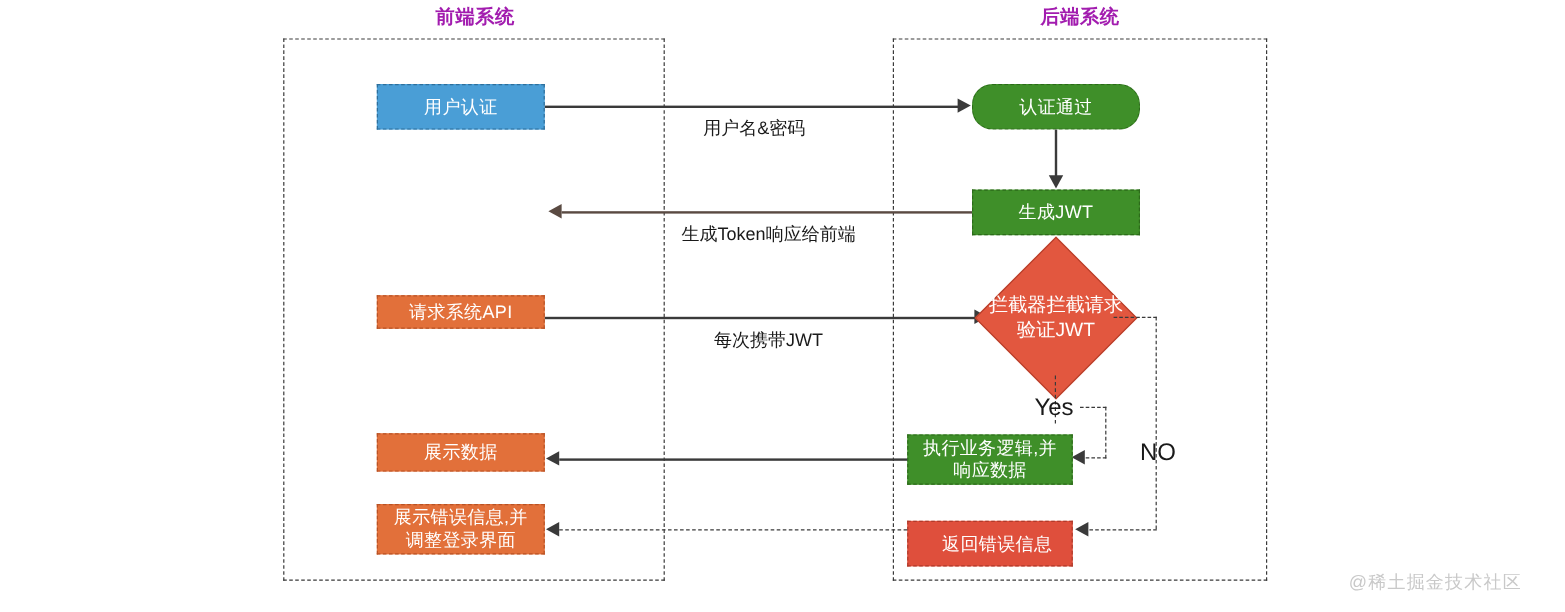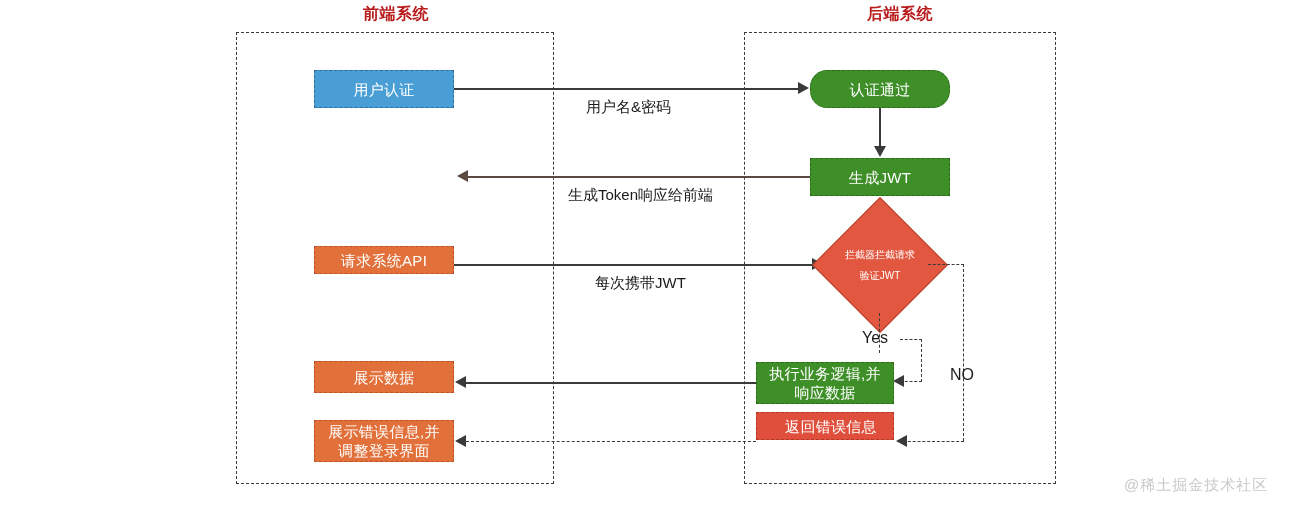--- a/index.html
+++ b/index.html
@@ -16,21 +16,21 @@
     position:absolute;
     border:1.6px dashed #3a3a3a;
     box-sizing:border-box;
     background:transparent;
   }
   .lane-title{
     position:absolute;
     text-align:center;
     font-size:16px;
     font-weight:bold;
-    color:#b91c1c;
+    color:#a21caf;
     letter-spacing:.5px;
     white-space:nowrap;
   }
 
   
   .node{
     position:absolute;
     box-sizing:border-box;
     display:flex;
     align-items:center;
@@ -54,21 +54,21 @@
     position:absolute;inset:0;
     background:#e2573f;
     border:1px solid #b8402c;
     transform:rotate(45deg);
   }
   .diamond-label{
     position:absolute;
     left:50%;top:50%;
     transform:translate(-50%,-50%);
     color:#ffffff;
-    font-size:10px;
+    font-size:16px;
     line-height:21px;
     text-align:center;
     white-space:pre-line;
     width:150px;
   }
 
   
   .ln{position:absolute;background:#3a3a3a;}
   .ln-h{height:1.5px;}
   .ln-v{width:1.5px;}
@@ -89,21 +89,21 @@
 
   
   .edge-label{
     position:absolute;
     font-size:15px;
     color:#1a1a1a;
     white-space:nowrap;
   }
   .branch-label{
     position:absolute;
-    font-size:16px;
+    font-size:20px;
     color:#1a1a1a;
     white-space:nowrap;
   }
 
   
   .watermark{
     position:absolute;
     font-size:15px;
     color:#c9c9c9;
     white-space:nowrap;
@@ -168,21 +168,21 @@
   <div class="branch-label" style="left:950px;top:366px;">NO</div>
 
   <div class="node n-green" style="left:756px;top:362px;width:138px;height:42px;">执行业务逻辑,并
 响应数据</div>
 
   <div class="ln ln-h" style="left:466px;top:382px;width:290px;"></div>
   <div class="arw arw-l" style="left:455px;top:376px;"></div>
 
   <div class="node n-orange" style="left:314px;top:361px;width:140px;height:32px;">展示数据</div>
 
-  <div class="node n-red" style="left:756px;top:412px;width:138px;height:28px;padding-left:12px;">返回错误信息</div>
+  <div class="node n-red" style="left:756px;top:434px;width:138px;height:38px;padding-left:12px;">返回错误信息</div>
 
   <div class="dsh-h" style="left:466px;top:441px;width:290px;"></div>
   <div class="arw arw-l" style="left:455px;top:435px;"></div>
 
   <div class="node n-orange" style="left:314px;top:420px;width:140px;height:42px;">展示错误信息,并
 调整登录界面</div>
 
   <div class="watermark" style="left:1124px;top:476px;">@稀土掘金技术社区</div>
 
 </div>

